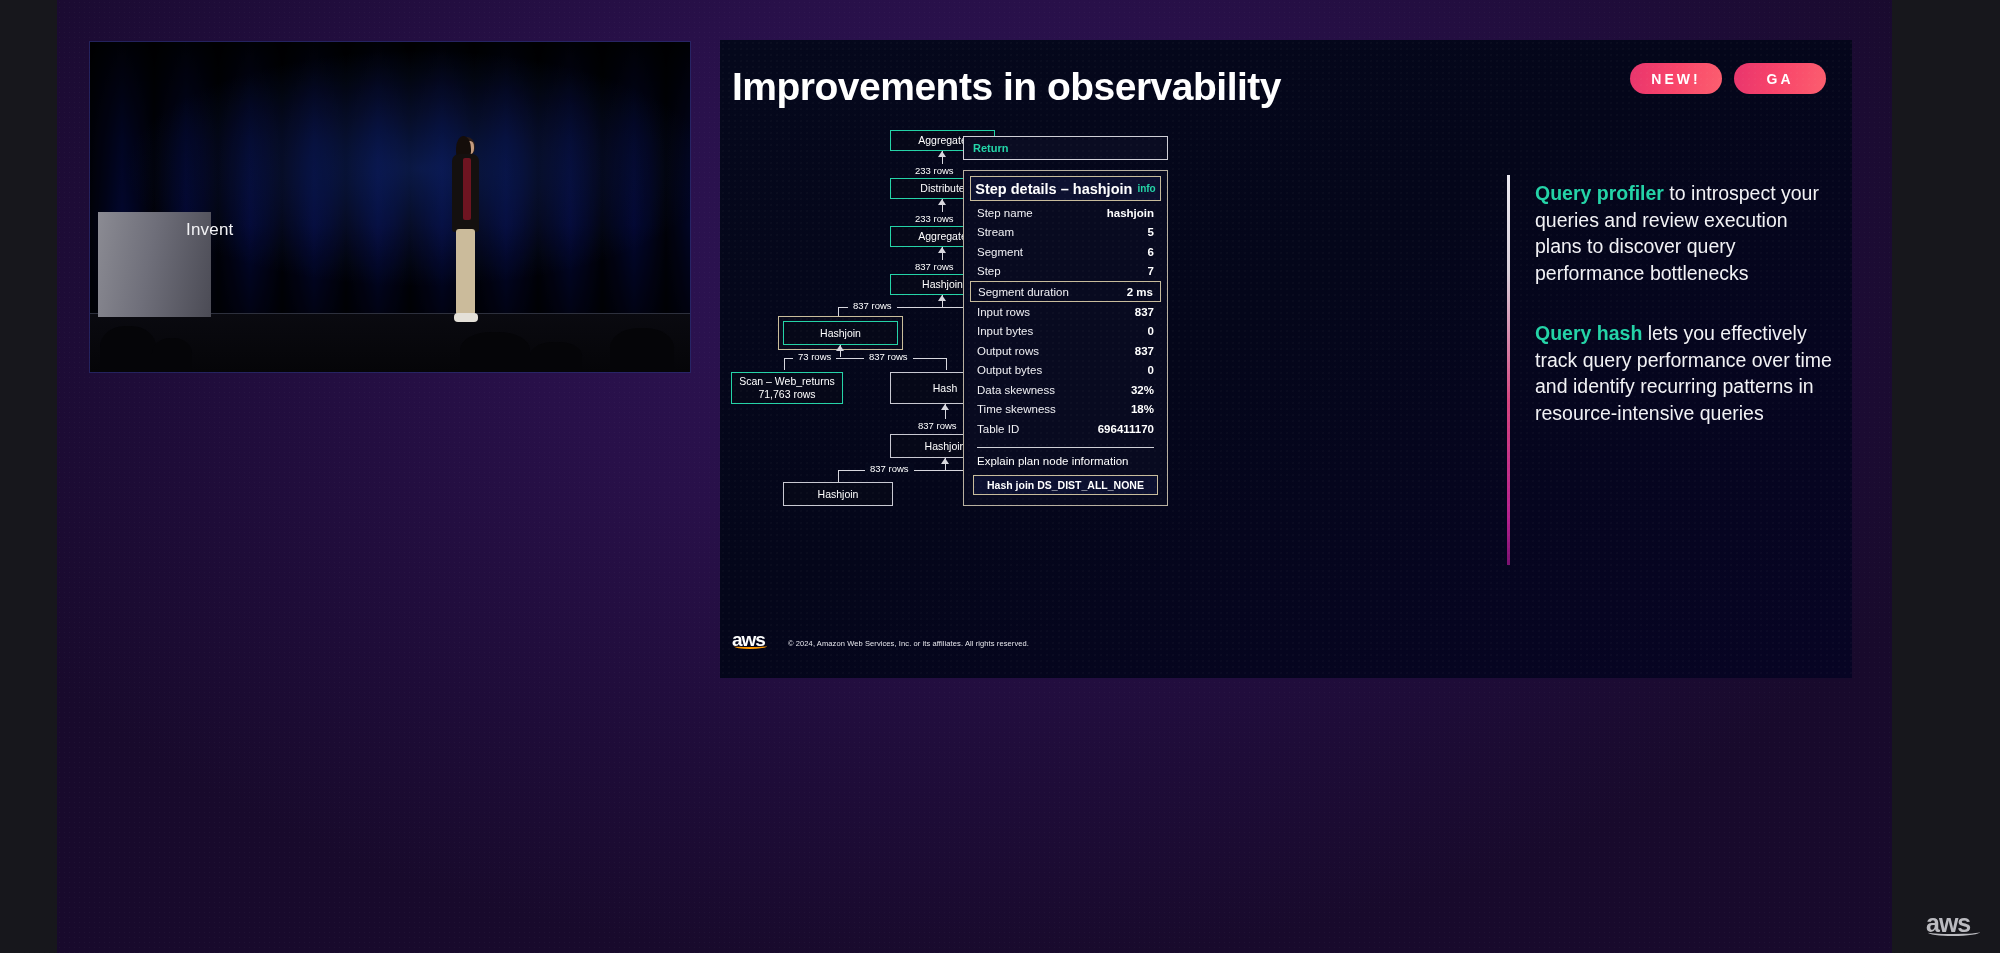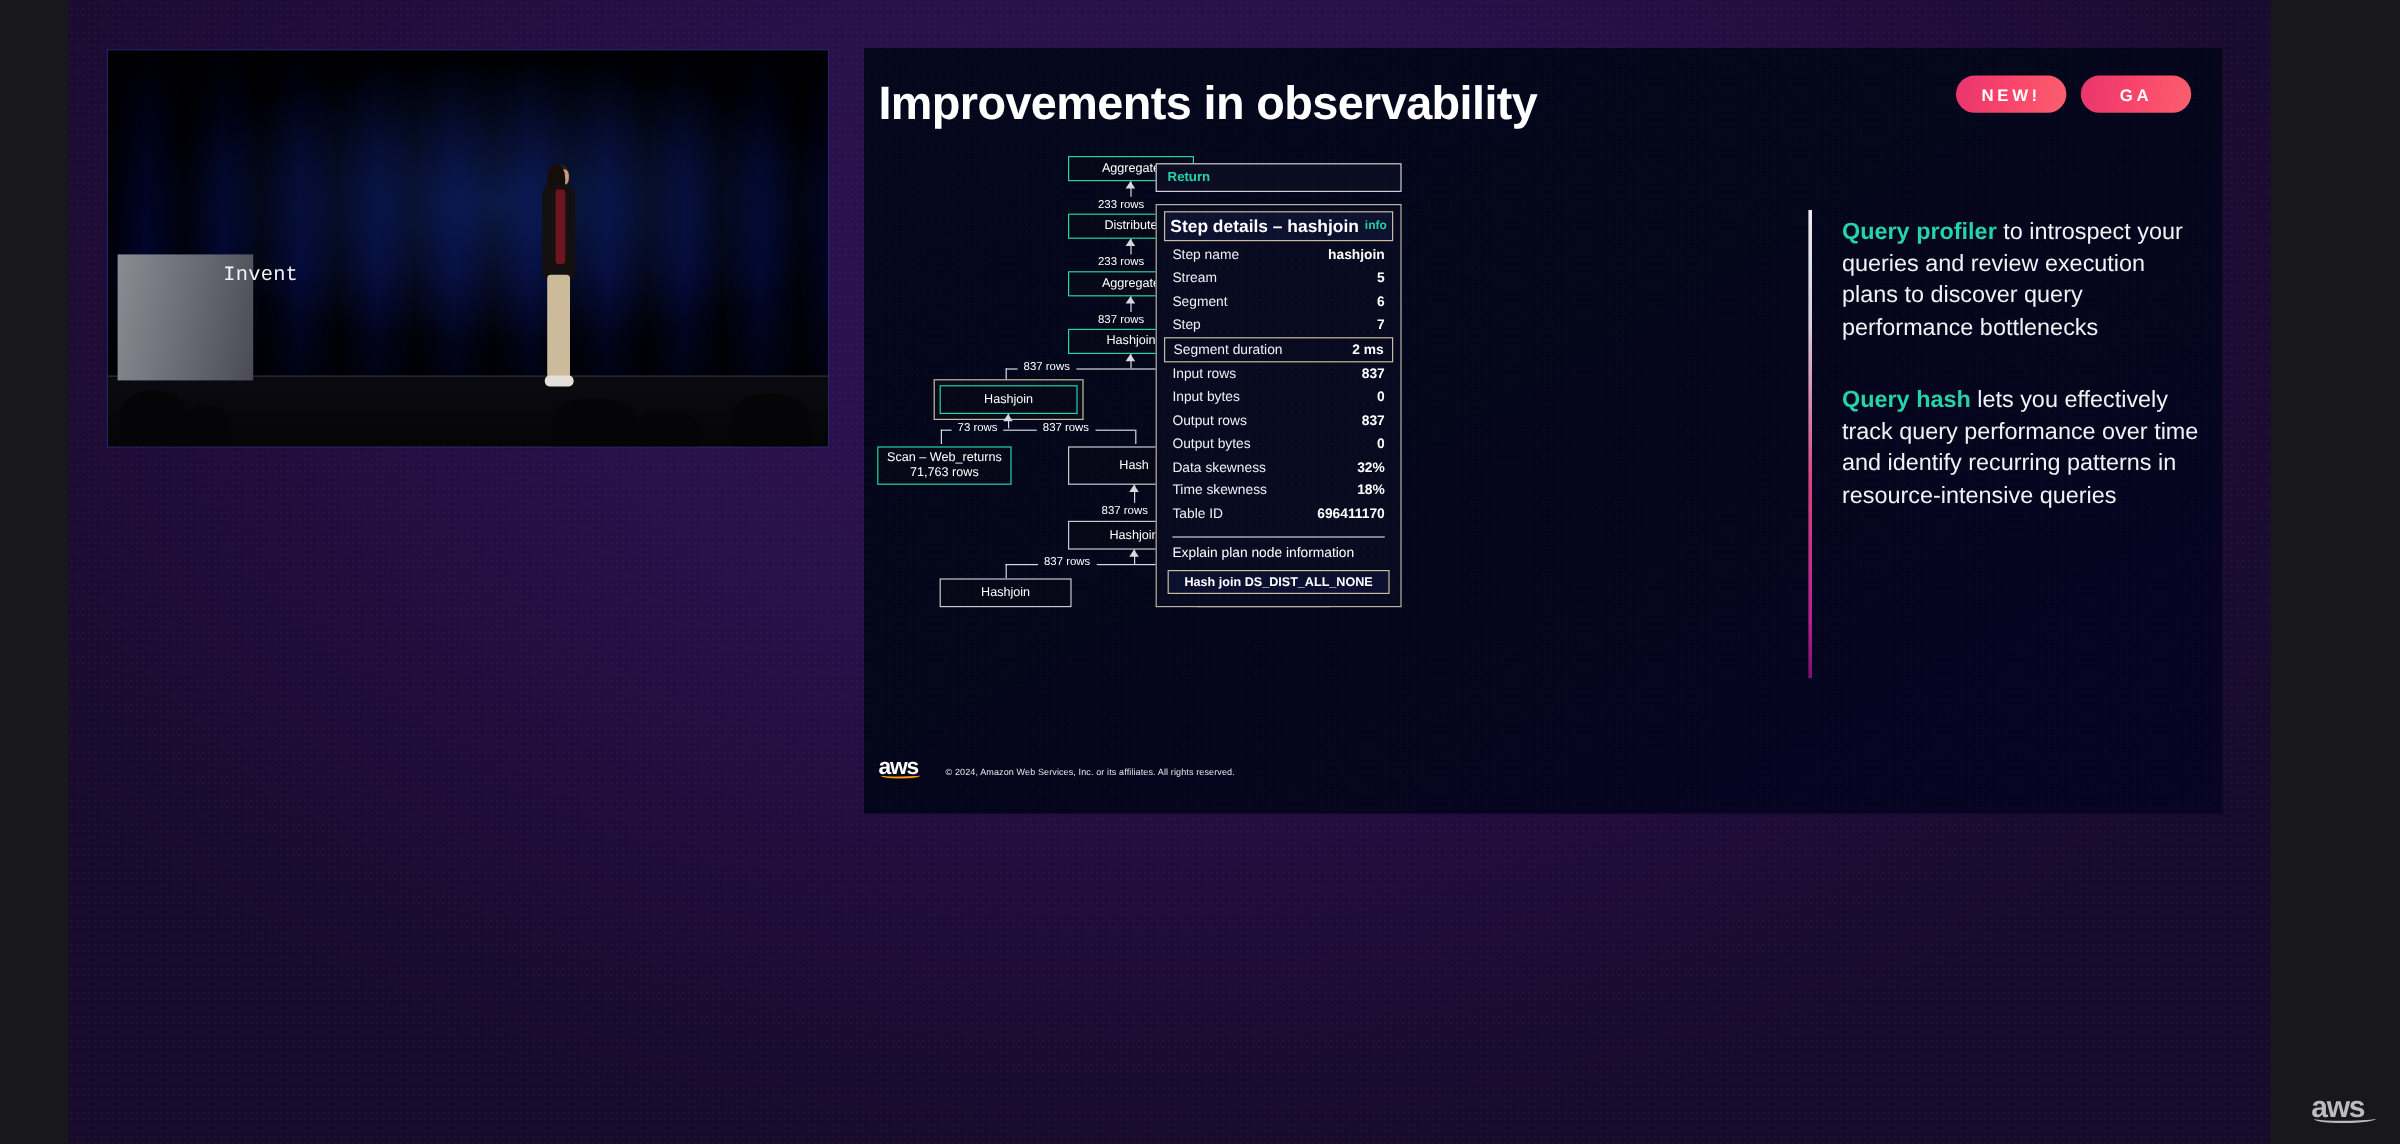--- a/index.html
+++ b/index.html
@@ -47,21 +47,21 @@
     position:absolute; left:0; bottom:0; width:100%; height:18%;
     background: linear-gradient(180deg,#0a0a10 0%, #050508 100%);
     border-top: 1px solid rgba(120,130,160,.35);
   }
   .podium {
     position:absolute; left:8px; top:170px; width:113px; height:105px;
     background: linear-gradient(100deg, #8b8b93 0%, #6f6f7a 45%, #4b4b55 100%);
   }
   .podium-label {
     position:absolute; left:96px; top:178px; color:#f2f2f5;
-    font-size:17px; font-family:Liberation Mono, monospace; letter-spacing:.2px;
+    font-size:17px; font-family:Liberation Sans, sans-serif; letter-spacing:.2px;
   }
   .speaker { position:absolute; left:355px; top:95px; width:40px; height:190px; }
   .sp-head { position:absolute; left:14px; top:0; width:16px; height:19px; background:#2b1d18; border-radius:50% 50% 45% 45%; }
   .sp-face { position:absolute; left:20px; top:4px; width:9px; height:13px; background:#c39b7e; border-radius:40%; }
   .sp-hair { position:absolute; left:11px; top:-1px; width:15px; height:26px; background:#140d0a; border-radius:50% 50% 40% 40%; }
   .sp-torso { position:absolute; left:7px; top:17px; width:27px; height:78px; background:#14100f; border-radius:7px 7px 3px 3px; }
   .sp-shirt { position:absolute; left:18px; top:21px; width:8px; height:62px; background:#6e1421; border-radius:2px; }
   .sp-legs { position:absolute; left:11px; top:92px; width:19px; height:86px; background:#cbbb9b; border-radius:3px; }
   .sp-shoe { position:absolute; left:9px; top:176px; width:24px; height:9px; background:#e4e0d8; border-radius:4px; }
   .audience { position:absolute; left:0; bottom:0; width:100%; height:60px; }

